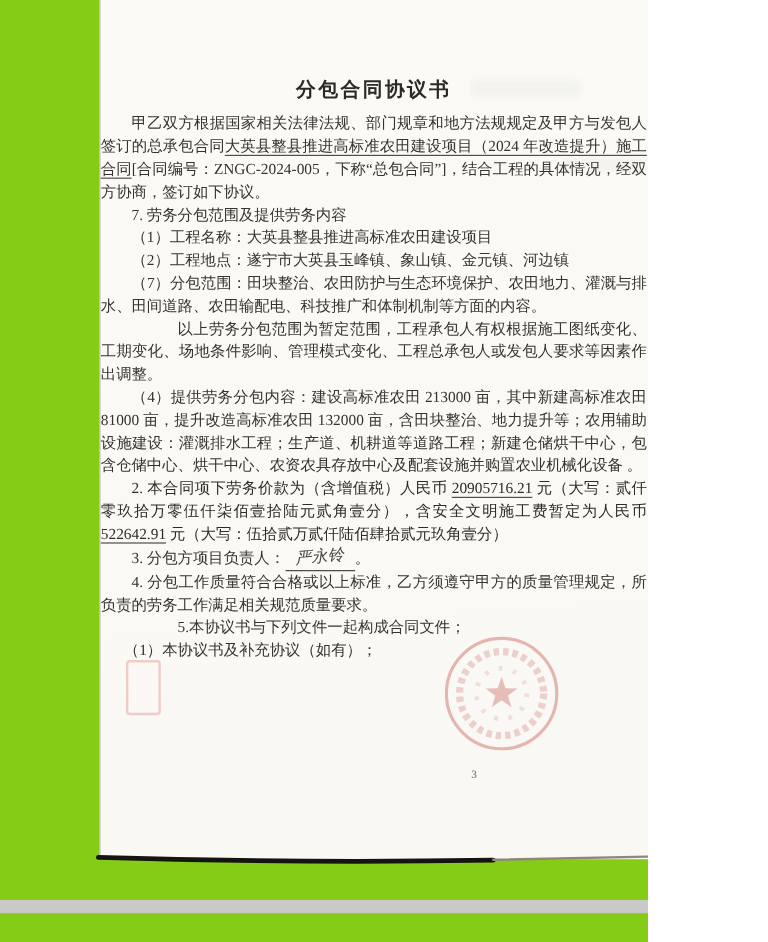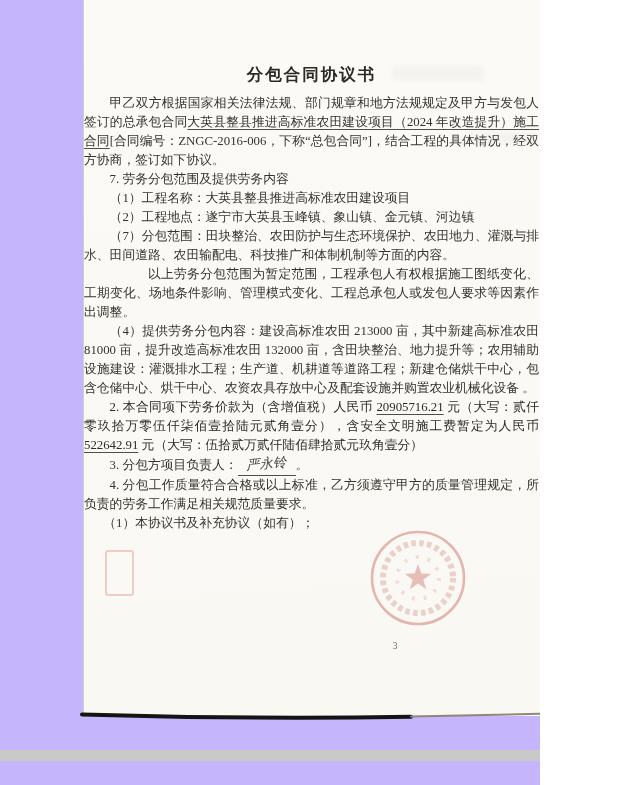--- a/index.html
+++ b/index.html
@@ -1,17 +1,17 @@
 <!DOCTYPE html>
 <html><head>
 <meta charset="utf-8">
 <style>
   html,body{margin:0;padding:0;}
   body{background:#ffffff;font-family:"Liberation Serif",serif;}
-  #stage{position:relative;width:540px;height:785px;background:#c4b5fd;overflow:hidden;}
+  #stage{position:relative;width:540px;height:785px;background:#84cc16;overflow:hidden;}
 
   
   .paper{
     position:absolute;left:83px;top:0;width:475px;height:716px;
     background:linear-gradient(176deg,#fbfaf7 0%,#faf9f5 60%,#f9f8f3 100%);
     border-left:1px solid rgba(175,173,166,0.55);
   }
 
   
   .textcol{
@@ -62,36 +62,37 @@
 <body>
 
 <div id="stage">
 
   <div class="paper">
 
     <div class="doc-title">分包合同协议书</div>
 
     <div class="textcol body-start">
 
-      <p class="ind2"><span>甲乙双方根据国家相关法律法规、部门规章和地方法规规定及甲方与发包人签订的总承包合同</span><span class="u">大英县整县推进高标准农田建设项目（2024 年改造提升）施工合同</span><span>[合同编号：ZNGC-2016-006，下称“总包合同”]，结合工程的具体情况，经双方协商，签订如下协议。</span></p>
+      <p class="ind2"><span>甲乙双方根据国家相关法律法规、部门规章和地方法规规定及甲方与发包人签订的总承包合同</span><span class="u">大英县整县推进高标准农田建设项目（2024 年改造提升）施工合同</span><span>[合同编号：ZNGC-2024-005，下称“总包合同”]，结合工程的具体情况，经双方协商，签订如下协议。</span></p>
 
       <p class="ind2">7. 劳务分包范围及提供劳务内容</p>
       <p class="ind2">（1）工程名称：大英县整县推进高标准农田建设项目</p>
       <p class="ind2">（2）工程地点：遂宁市大英县玉峰镇、象山镇、金元镇、河边镇</p>
       <p class="ind2">（7）分包范围：田块整治、农田防护与生态环境保护、农田地力、灌溉与排水、田间道路、农田输配电、科技推广和体制机制等方面的内容。</p>
       <p class="ind5">以上劳务分包范围为暂定范围，工程承包人有权根据施工图纸变化、工期变化、场地条件影响、管理模式变化、工程总承包人或发包人要求等因素作出调整。</p>
       <p class="ind2">（4）提供劳务分包内容：建设高标准农田 213000 亩，其中新建高标准农田 81000 亩，提升改造高标准农田 132000 亩，含田块整治、地力提升等；农用辅助设施建设：灌溉排水工程；生产道、机耕道等道路工程；新建仓储烘干中心，包含仓储中心、烘干中心、农资农具存放中心及配套设施并购置农业机械化设备 。</p>
 
       <p class="ind2 bold"><span>2. 本合同项下劳务价款为（含增值税）人民币 </span><span class="u">20905716.21</span><span> 元（大写：贰仟零玖拾万零伍仟柒佰壹拾陆元贰角壹分），含安全文明施工费暂定为人民币 </span><span class="u">522642.91</span><span> 元（大写：伍拾贰万贰仟陆佰肆拾贰元玖角壹分）</span></p>
 
 
       <p class="ind2"><span>3. 分包方项目负责人：</span><span class="blank"><span class="hand">严永铃</span></span><span>。</span></p>
 
       <p class="ind2">4. 分包工作质量符合合格或以上标准，乙方须遵守甲方的质量管理规定，所负责的劳务工作满足相关规范质量要求。</p>
 
+      <p class="ind5">5.本协议书与下列文件一起构成合同文件；</p>
       <p class="ind15">（1）本协议书及补充协议（如有）；</p>
 
     </div>
 
     <div class="pgnum">3</div>
   </div>
 
   <div class="smudge" style="left:392px;top:66px;width:92px;height:15px;"></div>
   <div class="smudge" style="left:468px;top:132px;width:70px;height:12px;"></div>
 

